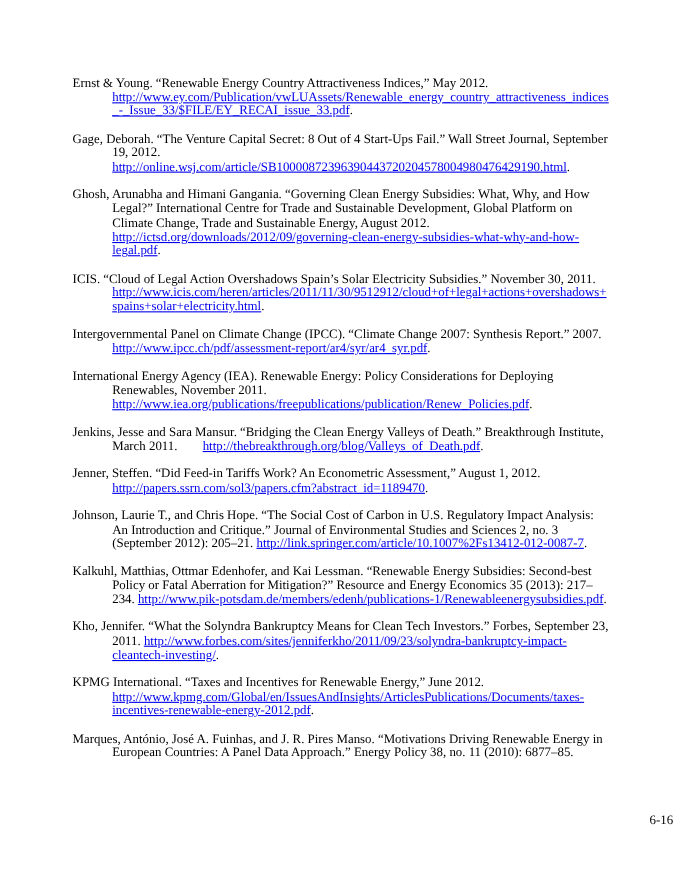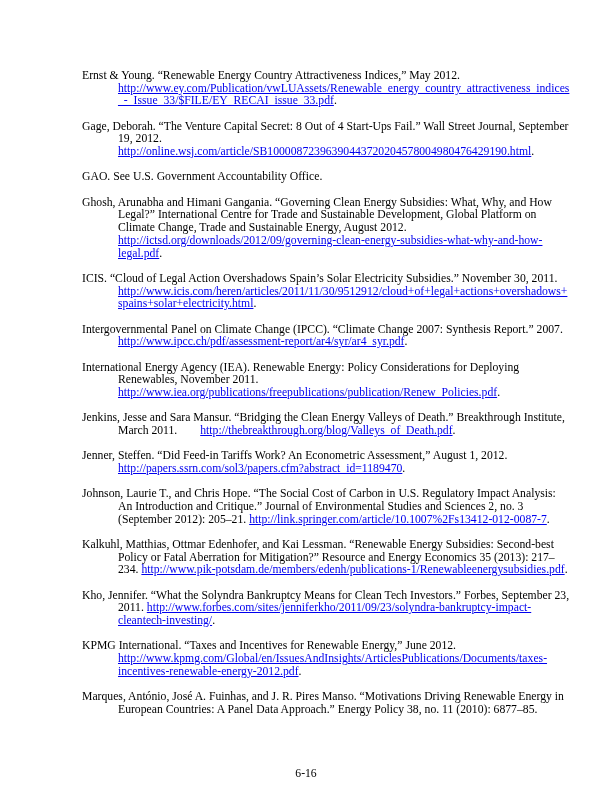--- a/index.html
+++ b/index.html
@@ -20,52 +20,50 @@
     font-family: "Liberation Serif", serif;
     font-size: 11.7px;
     line-height: 12.7px;
     color: #000000;
   }
   .content {
     position: absolute;
     left: 66px;
     top: 70px;
     width: 489px;
-    margin-left: 16px;
   }
   .ref {
     margin: 0 0 12.6px 0;
     padding-left: 36px;
     text-indent: -36px;
     overflow-wrap: break-word;
     text-align: left;
   }
   .italic {
   }
   .link {
     color: #0000EE;
     text-decoration: underline;
     cursor: pointer;
   }
   .footer {
     position: absolute;
     left: 0;
-    top: 768px;
+    top: 740px;
     width: 612px;
-    text-align: center;
+    text-align: right;
   }
 </style>
 </head>
 <body>
 
 <div class="page">
   <div class="content" id="refs">
       <p class="ref"><span class="text">Ernst &amp; Young. “Renewable Energy Country Attractiveness Indices,” May 2012. </span><a class="link" style="color: rgb(0, 0, 238);">http://www.ey.com/Publication/vwLUAssets/Renewable_energy_country_attractiveness_indices_-_Issue_33/$FILE/EY_RECAI_issue_33.pdf</a><span class="text">.</span></p>
       <p class="ref"><span class="text">Gage, Deborah. “The Venture Capital Secret: 8 Out of 4 Start-Ups Fail.” </span><span class="italic">Wall Street Journal,</span><span class="text"> September 19, 2012. </span><a class="link" style="color: rgb(0, 0, 238);">http://online.wsj.com/article/SB10000872396390443720204578004980476429190.html</a><span class="text">.</span></p>
-      <p class="ref"><span class="text">GAO. </span><span class="italic">See</span><span class="text"> U.S. Government Accountability Office.</span></p>
       <p class="ref"><span class="text">Ghosh, Arunabha and Himani Gangania. “Governing Clean Energy Subsidies: What, Why, and How Legal?” International Centre for Trade and Sustainable Development, Global Platform on Climate Change, Trade and Sustainable Energy, August 2012. </span><a class="link" style="color: rgb(0, 0, 238);">http://ictsd.org/downloads/2012/09/governing-clean-energy-subsidies-what-why-and-how-legal.pdf</a><span class="text">.</span></p>
       <p class="ref"><span class="italic">ICIS</span><span class="text">. “Cloud of Legal Action Overshadows Spain’s Solar Electricity Subsidies.” November 30, 2011. </span><a class="link" style="color: rgb(0, 0, 238);">http://www.icis.com/heren/articles/2011/11/30/9512912/cloud+of+legal+actions+overshadows+spains+solar+electricity.html</a><span class="text">.</span></p>
       <p class="ref"><span class="text">Intergovernmental Panel on Climate Change (IPCC). “Climate Change 2007: Synthesis Report.” 2007. </span><a class="link" style="color: rgb(0, 0, 238);">http://www.ipcc.ch/pdf/assessment-report/ar4/syr/ar4_syr.pdf</a><span class="text">.</span></p>
       <p class="ref"><span class="text">International Energy Agency (IEA). </span><span class="italic">Renewable Energy: Policy Considerations for Deploying Renewables</span><span class="text">, November 2011. </span><a class="link" style="color: rgb(0, 0, 238);">http://www.iea.org/publications/freepublications/publication/Renew_Policies.pdf</a><span class="text">.</span></p>
       <p class="ref"><span class="text">Jenkins, Jesse and Sara Mansur. “Bridging the Clean Energy Valleys of Death.” Breakthrough Institute, March 2011. </span><a class="link" style="color: rgb(0, 0, 238); padding-left: 20px;">http://thebreakthrough.org/blog/Valleys_of_Death.pdf</a><span class="text">.</span></p>
       <p class="ref"><span class="text">Jenner, Steffen. “Did Feed-in Tariffs Work? An Econometric Assessment,” August 1, 2012. </span><a class="link" style="color: rgb(0, 0, 238);">http://papers.ssrn.com/sol3/papers.cfm?abstract_id=1189470</a><span class="text">.</span></p>
       <p class="ref"><span class="text">Johnson, Laurie T., and Chris Hope. “The Social Cost of Carbon in U.S. Regulatory Impact Analysis: An Introduction and Critique.” </span><span class="italic">Journal of Environmental Studies and Sciences</span><span class="text"> 2, no. 3 (September 2012): 205–21. </span><a class="link" style="color: rgb(0, 0, 238);">http://link.springer.com/article/10.1007%2Fs13412-012-0087-7</a><span class="text">.</span></p>
       <p class="ref"><span class="text">Kalkuhl, Matthias, Ottmar Edenhofer, and Kai Lessman. “Renewable Energy Subsidies: Second-best Policy or Fatal Aberration for Mitigation?” </span><span class="italic">Resource and Energy Economics</span><span class="text"> 35 (2013): 217–234. </span><a class="link" style="color: rgb(0, 0, 238);">http://www.pik-potsdam.de/members/edenh/publications-1/Renewableenergysubsidies.pdf</a><span class="text">.</span></p>
       <p class="ref"><span class="text">Kho, Jennifer. “What the Solyndra Bankruptcy Means for Clean Tech Investors.” Forbes, September 23, 2011. </span><a class="link" style="color: rgb(0, 0, 238);">http://www.forbes.com/sites/jenniferkho/2011/09/23/solyndra-bankruptcy-impact-cleantech-investing/</a><span class="text">.</span></p>
       <p class="ref"><span class="text">KPMG International. “Taxes and Incentives for Renewable Energy,” June 2012. </span><a class="link" style="color: rgb(0, 0, 238);">http://www.kpmg.com/Global/en/IssuesAndInsights/ArticlesPublications/Documents/taxes-incentives-renewable-energy-2012.pdf</a><span class="text">.</span></p>

